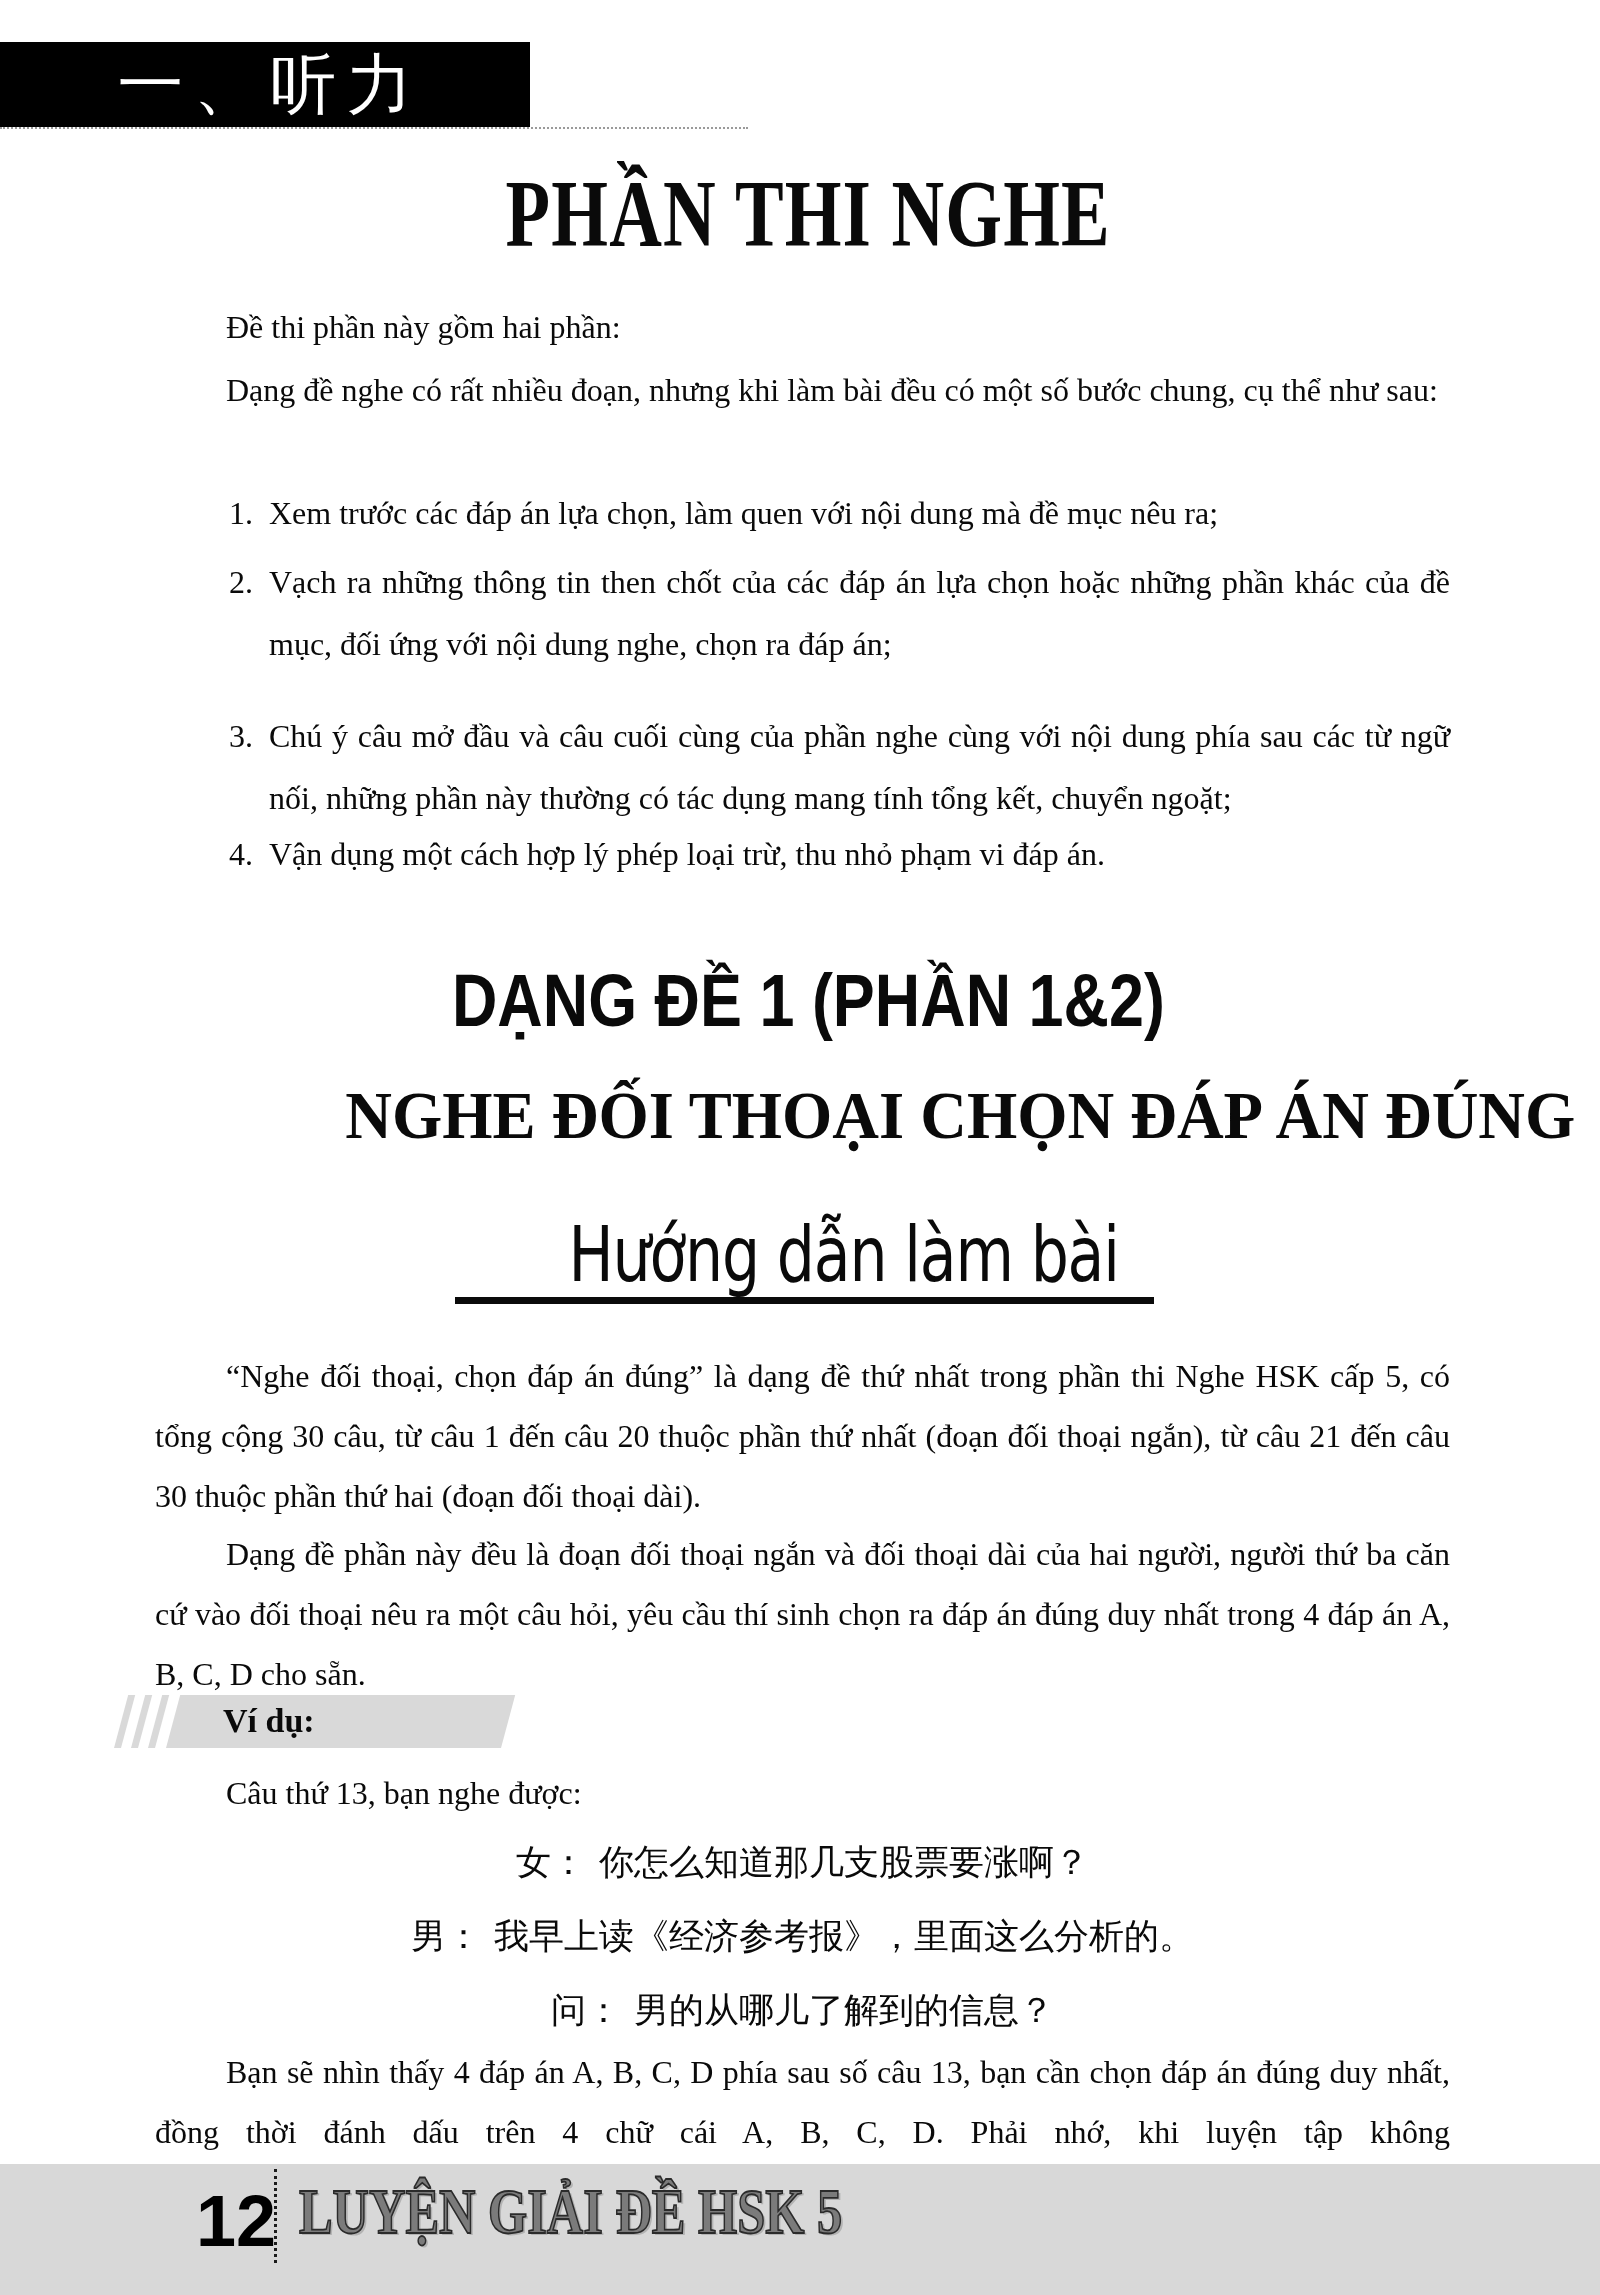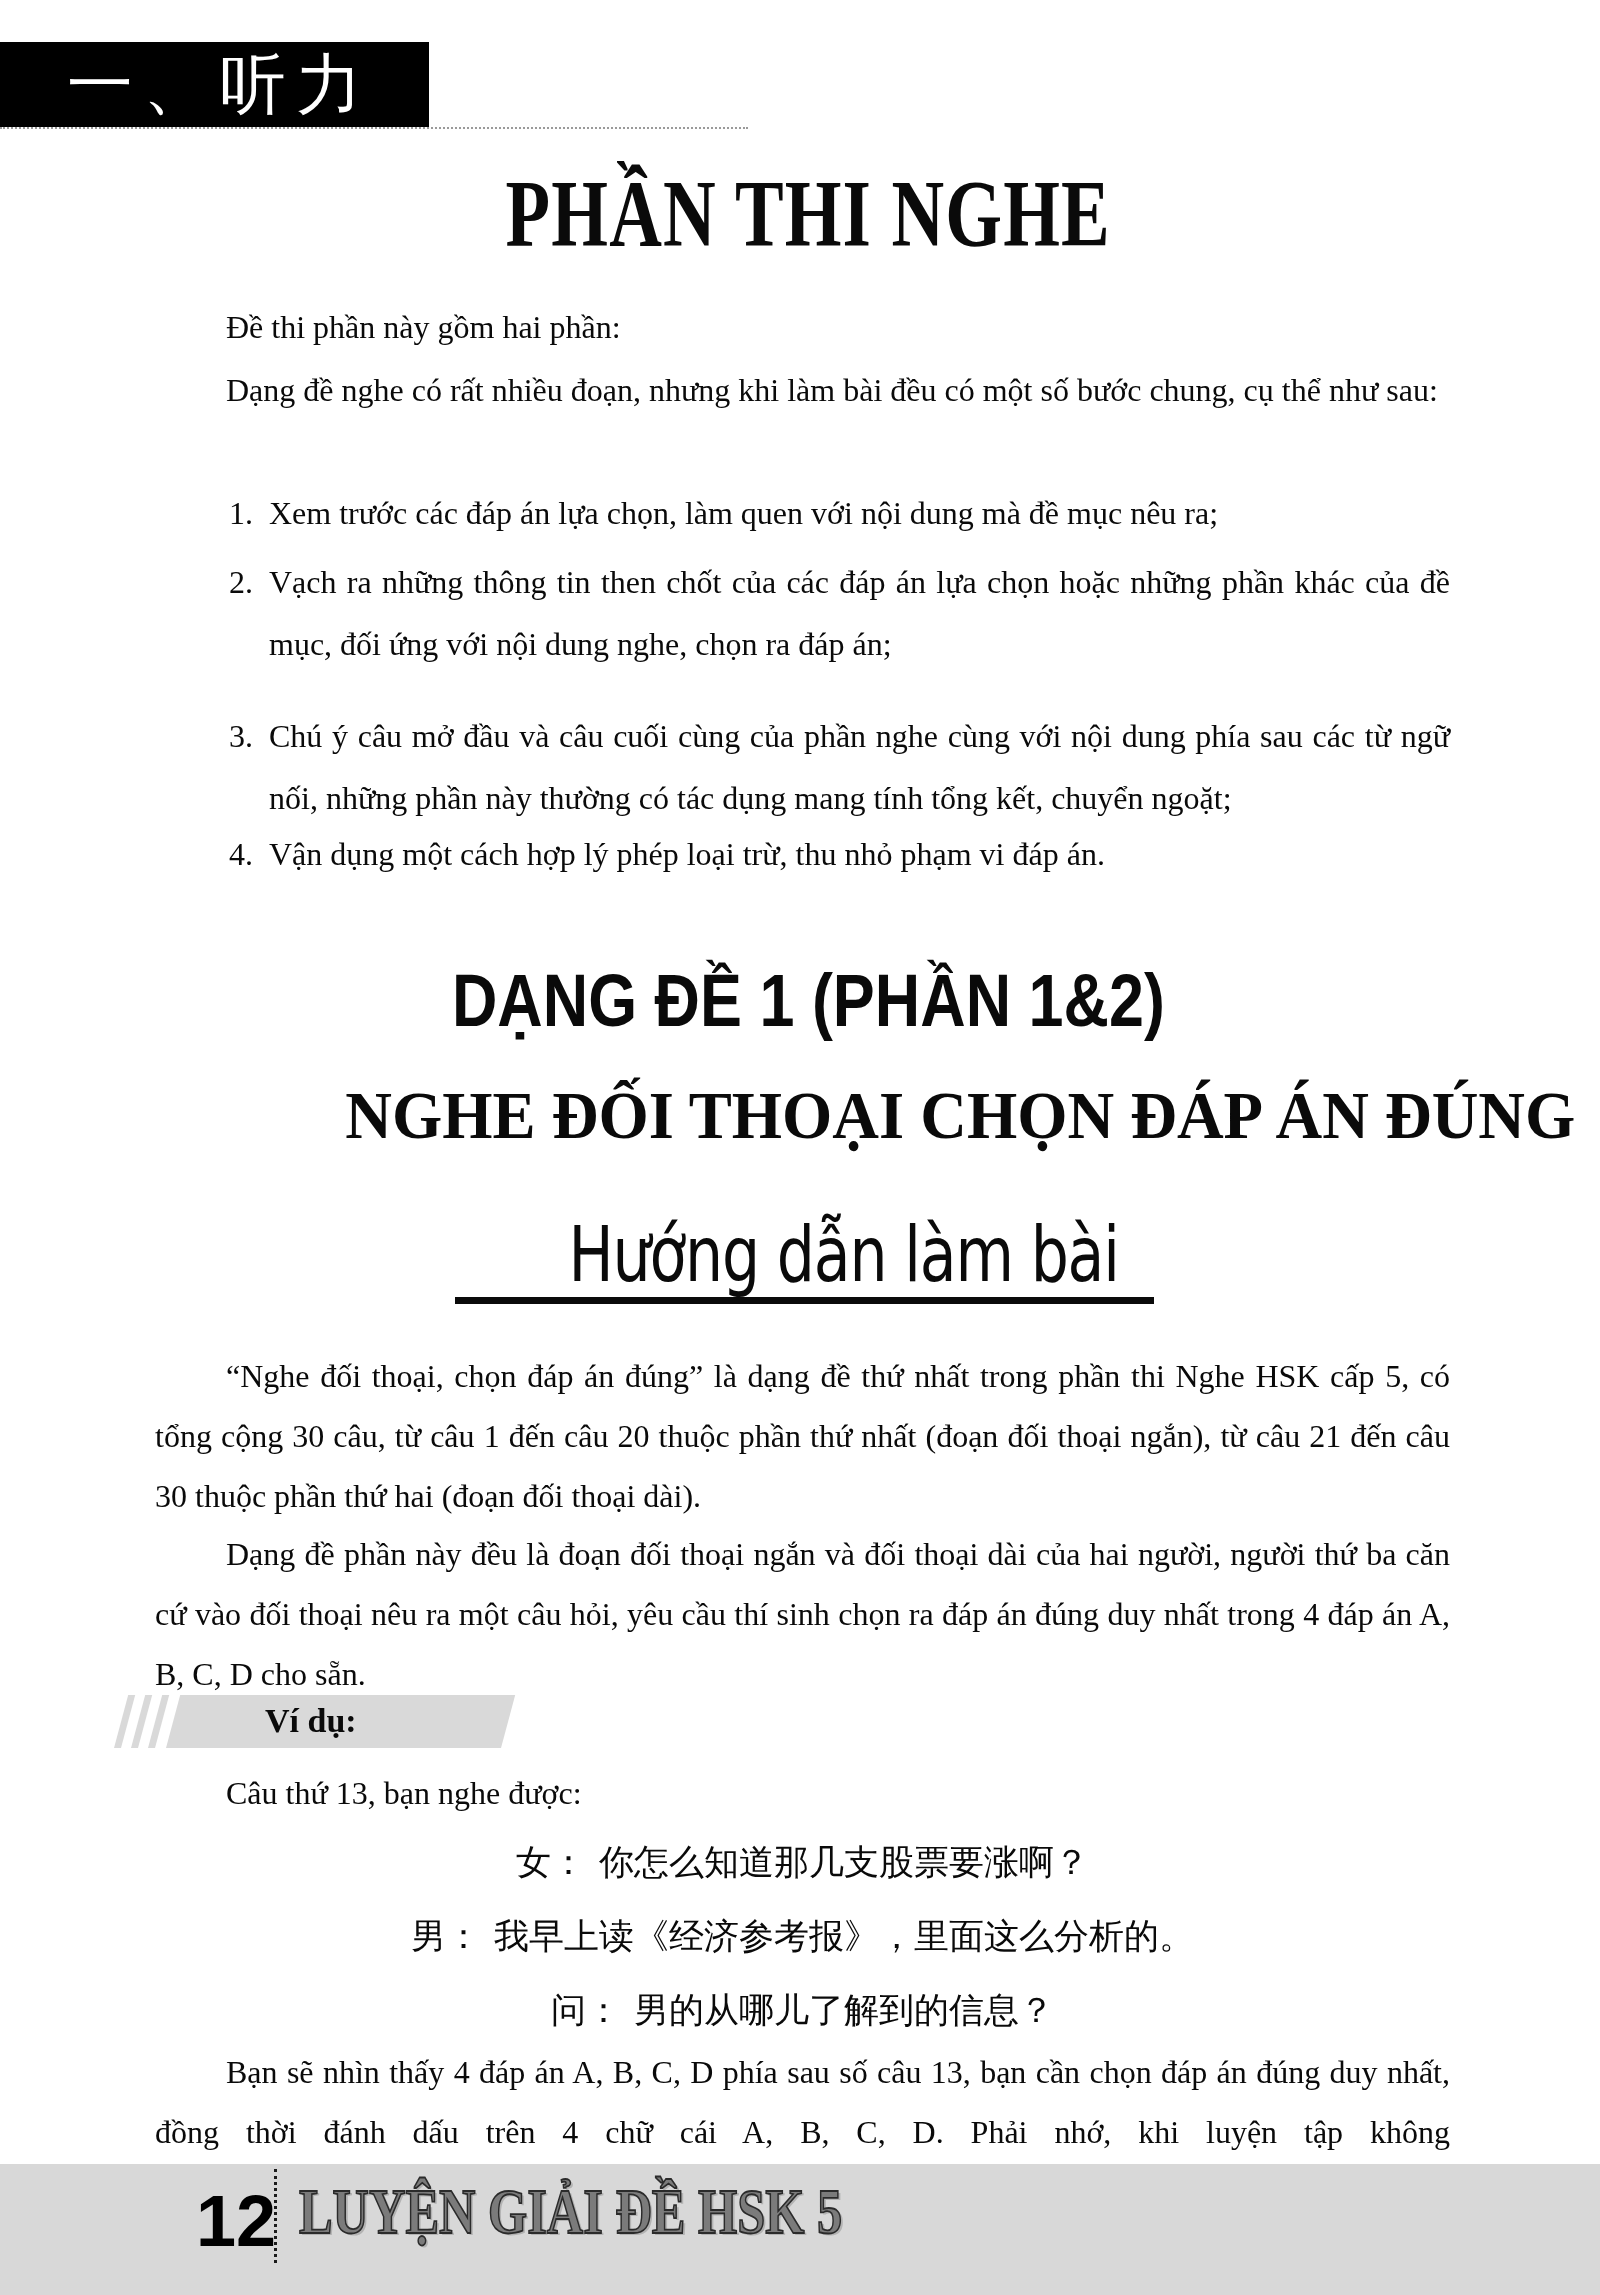--- a/index.html
+++ b/index.html
@@ -6,21 +6,21 @@
   #page{
     position:relative;
     width:1600px;height:2295px;
     background:#ffffff;
     overflow:hidden;
     font-family:"Liberation Serif", serif;
     color:#0a0a0a;
   }
   
   .chapter-banner{
-    position:absolute;left:0;top:42px;width:429px;height:85px;
+    position:absolute;left:0;top:42px;width:530px;height:85px;
     background:#000000;display:flex;align-items:center;justify-content:center;
   }
   .chapter-banner span{
     color:#ffffff;font-size:66px;letter-spacing:10.3px;line-height:85px;
     font-family:"Liberation Serif", serif;padding-left:10.3px;
   }
   .header-dotted{
     position:absolute;left:0;top:127px;width:748px;height:0;
     border-top:2.9px dotted #9a9a9a;
   }
@@ -83,21 +83,21 @@
   }
   .ex-stripe{
     position:absolute;top:1695px;width:7.4px;height:53px;background:#d9d9d9;
     transform:skewX(-15deg);transform-origin:bottom left;
   }
   .ex-stripe.s1{left:114px;}
   .ex-stripe.s2{left:131px;}
   .ex-stripe.s3{left:148px;}
   .ex-label{
     position:absolute;left:223px;top:1695px;height:53px;line-height:52px;
-    font-size:34px;font-weight:bold;font-family:"Liberation Serif", serif;margin-left:42px;
+    font-size:34px;font-weight:bold;font-family:"Liberation Serif", serif;
   }
   
   .dialogue{
     position:absolute;left:155px;top:1826px;width:1295px;
     font-size:35px;line-height:74px;
     font-family:"Liberation Serif", serif;
     text-align:center;
   }
   .dialogue .speaker{margin-right:13.2px;}
   

